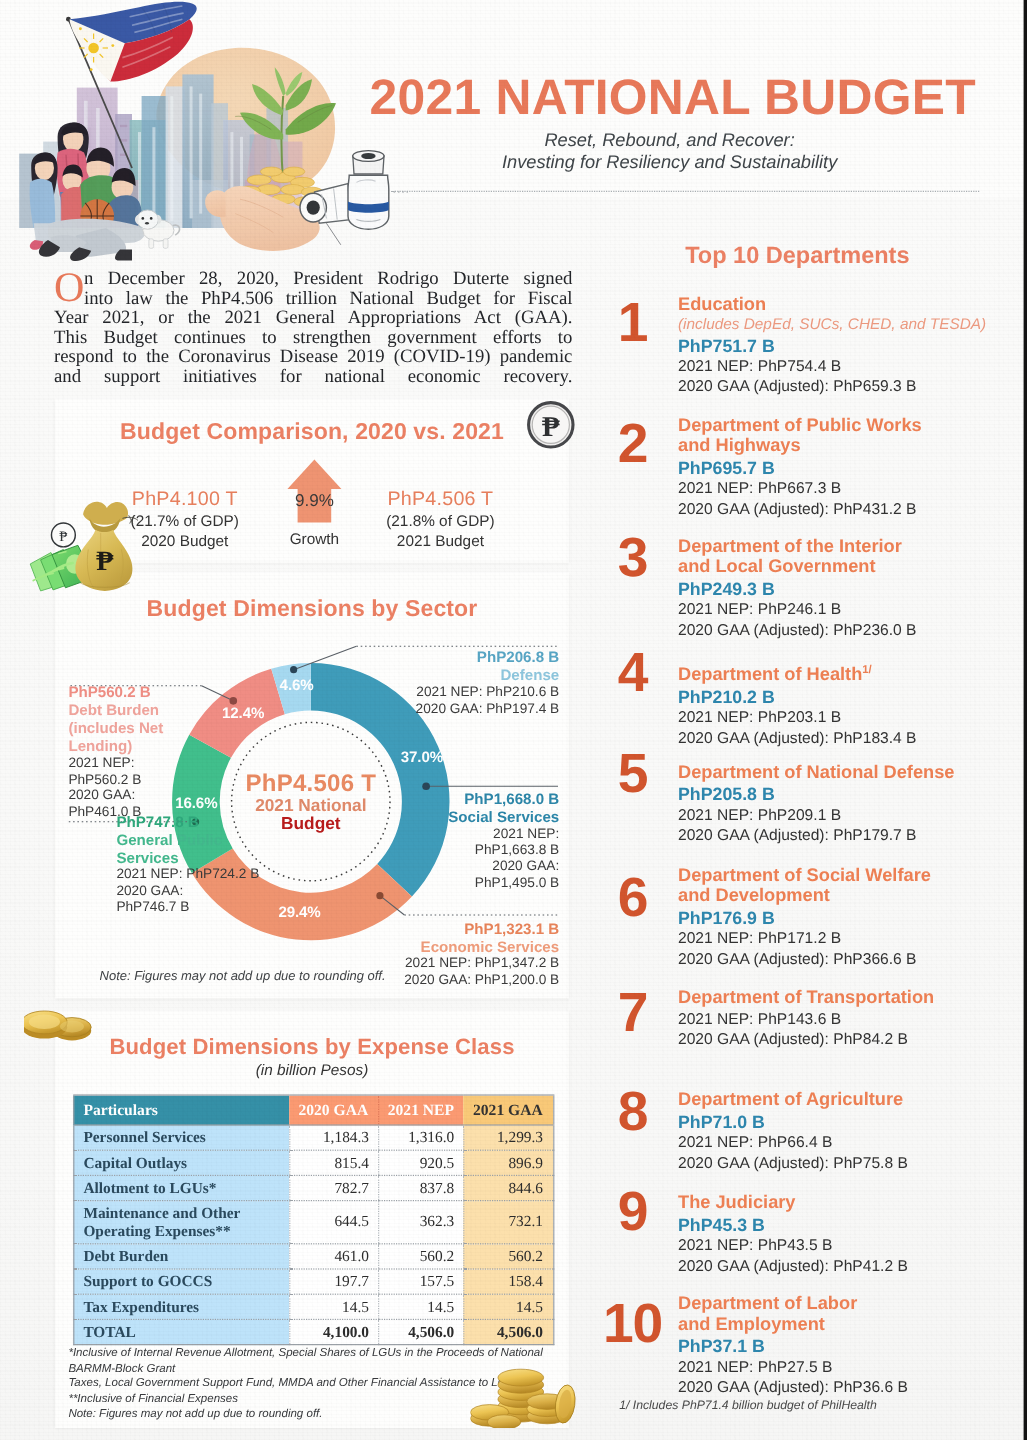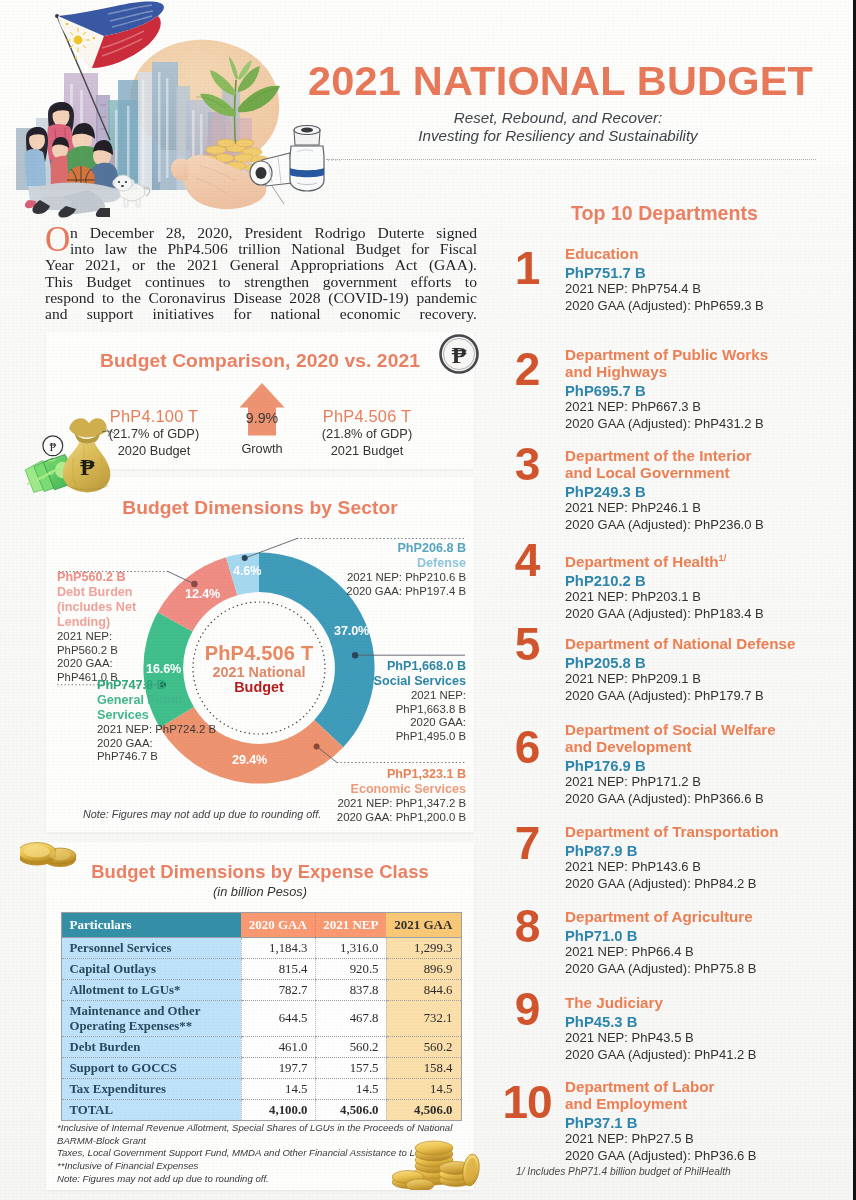--- a/index.html
+++ b/index.html
@@ -339,21 +339,21 @@
   <div>Investing for Resiliency and Sustainability</div>
 </div>
 <div class="hdr-rule"></div>
 
 <div class="intro">
     <span class="dropcap">O</span>
     <span class="ln l1">n December 28, 2020,  President Rodrigo Duterte signed</span>
     <span class="ln l2">into law the PhP4.506 trillion National Budget for Fiscal</span>
     <span class="ln">Year 2021, or the 2021 General Appropriations Act (GAA).</span>
     <span class="ln">This Budget continues to strengthen government efforts to</span>
-    <span class="ln">respond to the Coronavirus Disease 2028 (COVID-19) pandemic</span>
+    <span class="ln">respond to the Coronavirus Disease 2019 (COVID-19) pandemic</span>
     <span class="ln last">and support initiatives for national economic recovery.</span>
   </div>
 
 <div class="card" id="card1"></div>
 <div class="card-title" style="left:46px;top:350px;width:428px;">Budget Comparison, 2020 vs. 2021</div>
 
 <svg class="abs" style="left:238px;top:382px;" width="48" height="56" viewBox="0 0 48 56">
   <path d="M24 1 L46.5 25.5 L38 25.5 L38 53.5 L10 53.5 L10 25.5 L1.5 25.5 Z" fill="#ef9472"></path>
 </svg>
 <div class="growth-pct" style="left:237px;top:410px;width:50px;text-align:center;">9.9%</div>
@@ -580,21 +580,21 @@
       </tr>
       <tr>
         <td class="c0">Allotment to LGUs*</td>
         <td class="c1">782.7</td>
         <td class="c2">837.8</td>
         <td class="c3">844.6</td>
       </tr>
       <tr class="tall">
         <td class="c0">Maintenance and Other Operating Expenses**</td>
         <td class="c1">644.5</td>
-        <td class="c2">467.8</td>
+        <td class="c2">362.3</td>
         <td class="c3">732.1</td>
       </tr>
       <tr>
         <td class="c0">Debt Burden</td>
         <td class="c1">461.0</td>
         <td class="c2">560.2</td>
         <td class="c3">560.2</td>
       </tr>
       <tr>
         <td class="c0">Support to GOCCS</td>
@@ -624,20 +624,21 @@
 </div>
 <div class="fn" style="left:57px;top:1160px;">**Inclusive of Financial Expenses</div>
 <div class="fn" style="left:57px;top:1173px;">Note: Figures may not add up due to rounding off.</div>
 
 <div class="dept-title">Top 10 Departments</div>
 <div id="deptlist">
     <div class="dept" style="top: 245px;">
       <div class="rank" style="top:0px">1</div>
       <div class="body">
         <div class="name"><span>Education</span></div>
+        <div class="sub">(includes DepEd, SUCs, CHED, and TESDA)</div>
         <div class="amt">PhP751.7 B</div>
         <div class="ln">2021 NEP: PhP754.4 B</div>
         <div class="ln">2020 GAA (Adjusted): PhP659.3 B</div>
       </div>
     </div>
     <div class="dept" style="top: 346px;">
       <div class="rank" style="top:0px">2</div>
       <div class="body">
         <div class="name">
           <div>Department of Public Works</div>
@@ -687,21 +688,20 @@
         </div>
         <div class="amt">PhP176.9 B</div>
         <div class="ln">2021 NEP: PhP171.2 B</div>
         <div class="ln">2020 GAA (Adjusted): PhP366.6 B</div>
       </div>
     </div>
     <div class="dept" style="top: 823px;">
       <div class="rank" style="top:-3px">7</div>
       <div class="body">
         <div class="name"><span>Department of Transportation</span></div>
-        <div class="amt">PhP87.9 B</div>
         <div class="ln">2021 NEP: PhP143.6 B</div>
         <div class="ln">2020 GAA (Adjusted): PhP84.2 B</div>
       </div>
     </div>
     <div class="dept" style="top: 908px;">
       <div class="rank" style="top:-5px">8</div>
       <div class="body">
         <div class="name"><span>Department of Agriculture</span></div>
         <div class="amt">PhP71.0 B</div>
         <div class="ln">2021 NEP: PhP66.4 B</div>

